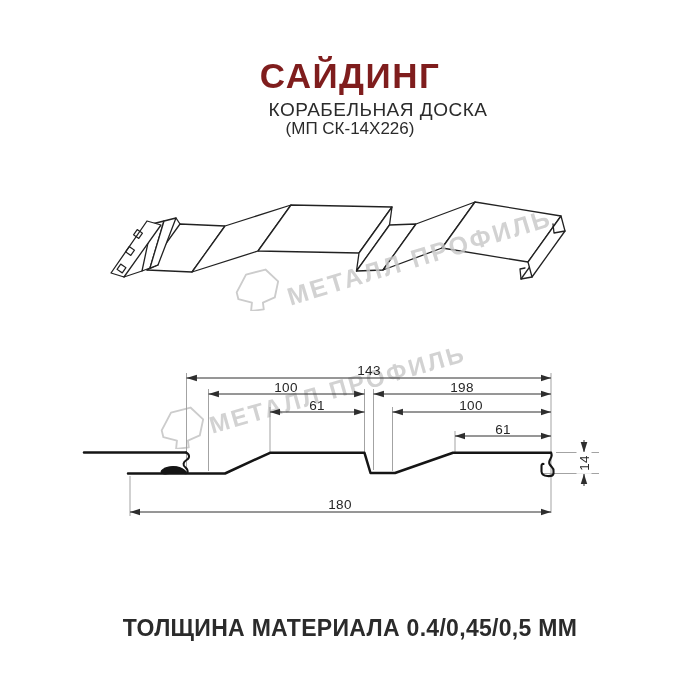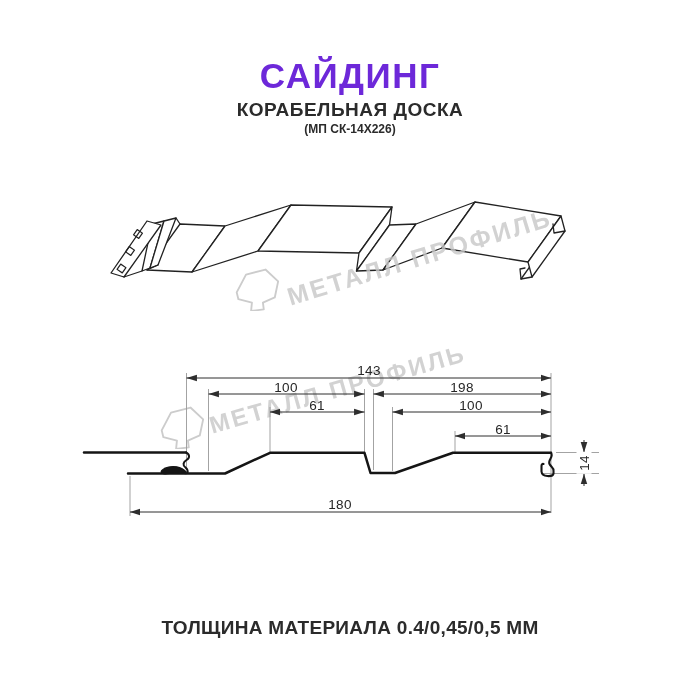--- a/index.html
+++ b/index.html
@@ -1,22 +1,22 @@
 <!DOCTYPE html>
 <html><head>
 <meta charset="utf-8">
 <style>
   html,body{margin:0;padding:0;background:#ffffff;}
   #page{position:relative;width:700px;height:700px;background:#ffffff;overflow:hidden;
         font-family:"Liberation Sans",sans-serif;}
   .t{position:absolute;transform:translate(-50%,-50%);white-space:nowrap;color:#2b2b2b;}
-  #title{font-size:35px;font-weight:800;letter-spacing:1.5px;color:#6d28d9;text-align:right;}
-  #subtitle{font-size:19px;font-weight:700;letter-spacing:0.5px;}
-  #code{font-size:12px;font-weight:700;}
-  #footer{font-size:19px;font-weight:600;letter-spacing:0.3px;}
+  #title{font-size:35px;font-weight:800;letter-spacing:1.5px;color:#7f1d1d;text-align:right;}
+  #subtitle{font-size:19px;font-weight:400;letter-spacing:0.5px;margin-left:28px;}
+  #code{font-size:17px;font-weight:400;}
+  #footer{font-size:23px;font-weight:600;letter-spacing:0.3px;}
   .dim{position:absolute;transform:translate(-50%,-50%);font-size:13.5px;color:#262626;
        white-space:nowrap;letter-spacing:0.3px;}
   .dim-v{transform:translate(-50%,-50%) rotate(-90deg);background:#ffffff;padding:0 3px;}
   .wm{position:absolute;transform-origin:0 50%;font-weight:700;letter-spacing:2.5px;
       color:#c7c7c7;opacity:0.8;white-space:nowrap;}
   #wm1{left:288px;top:283px;font-size:25px;transform:rotate(-17deg);}
   #wm2{left:210px;top:412px;font-size:24px;transform:rotate(-16deg);}
   .logo{position:absolute;}
   #logo1{left:228px;top:267px;}
   #logo2{left:153px;top:405px;}

